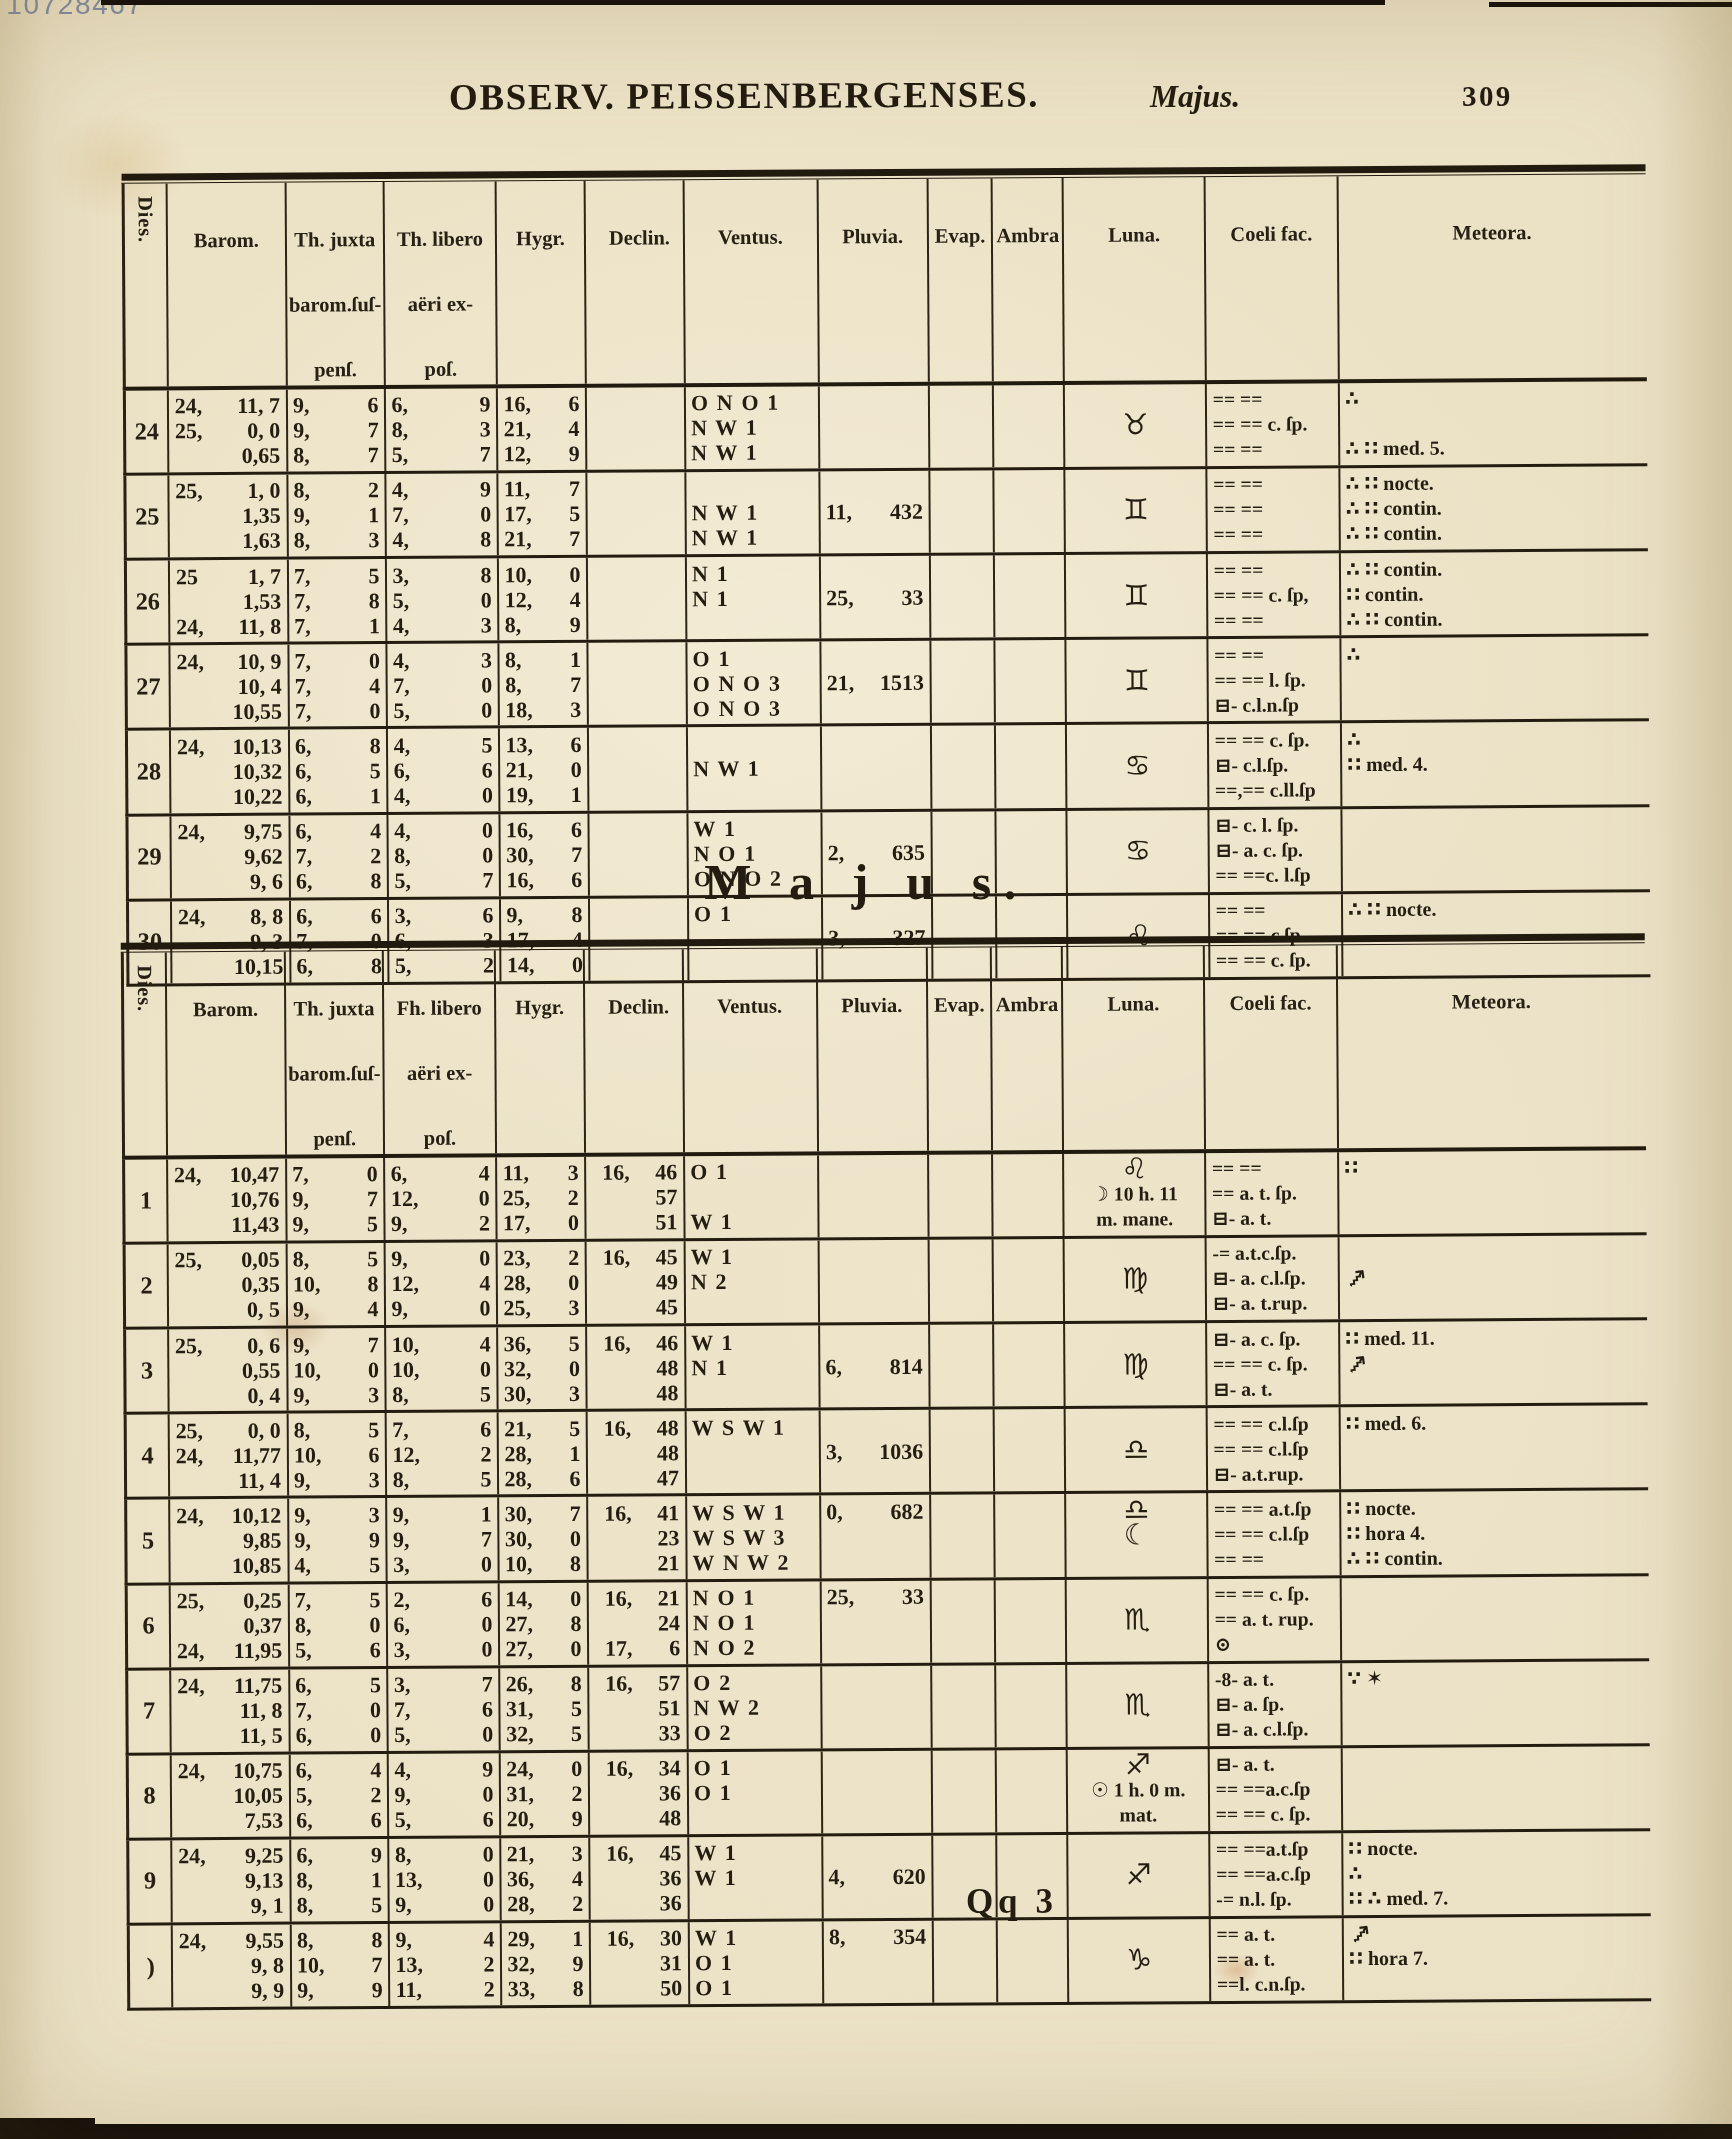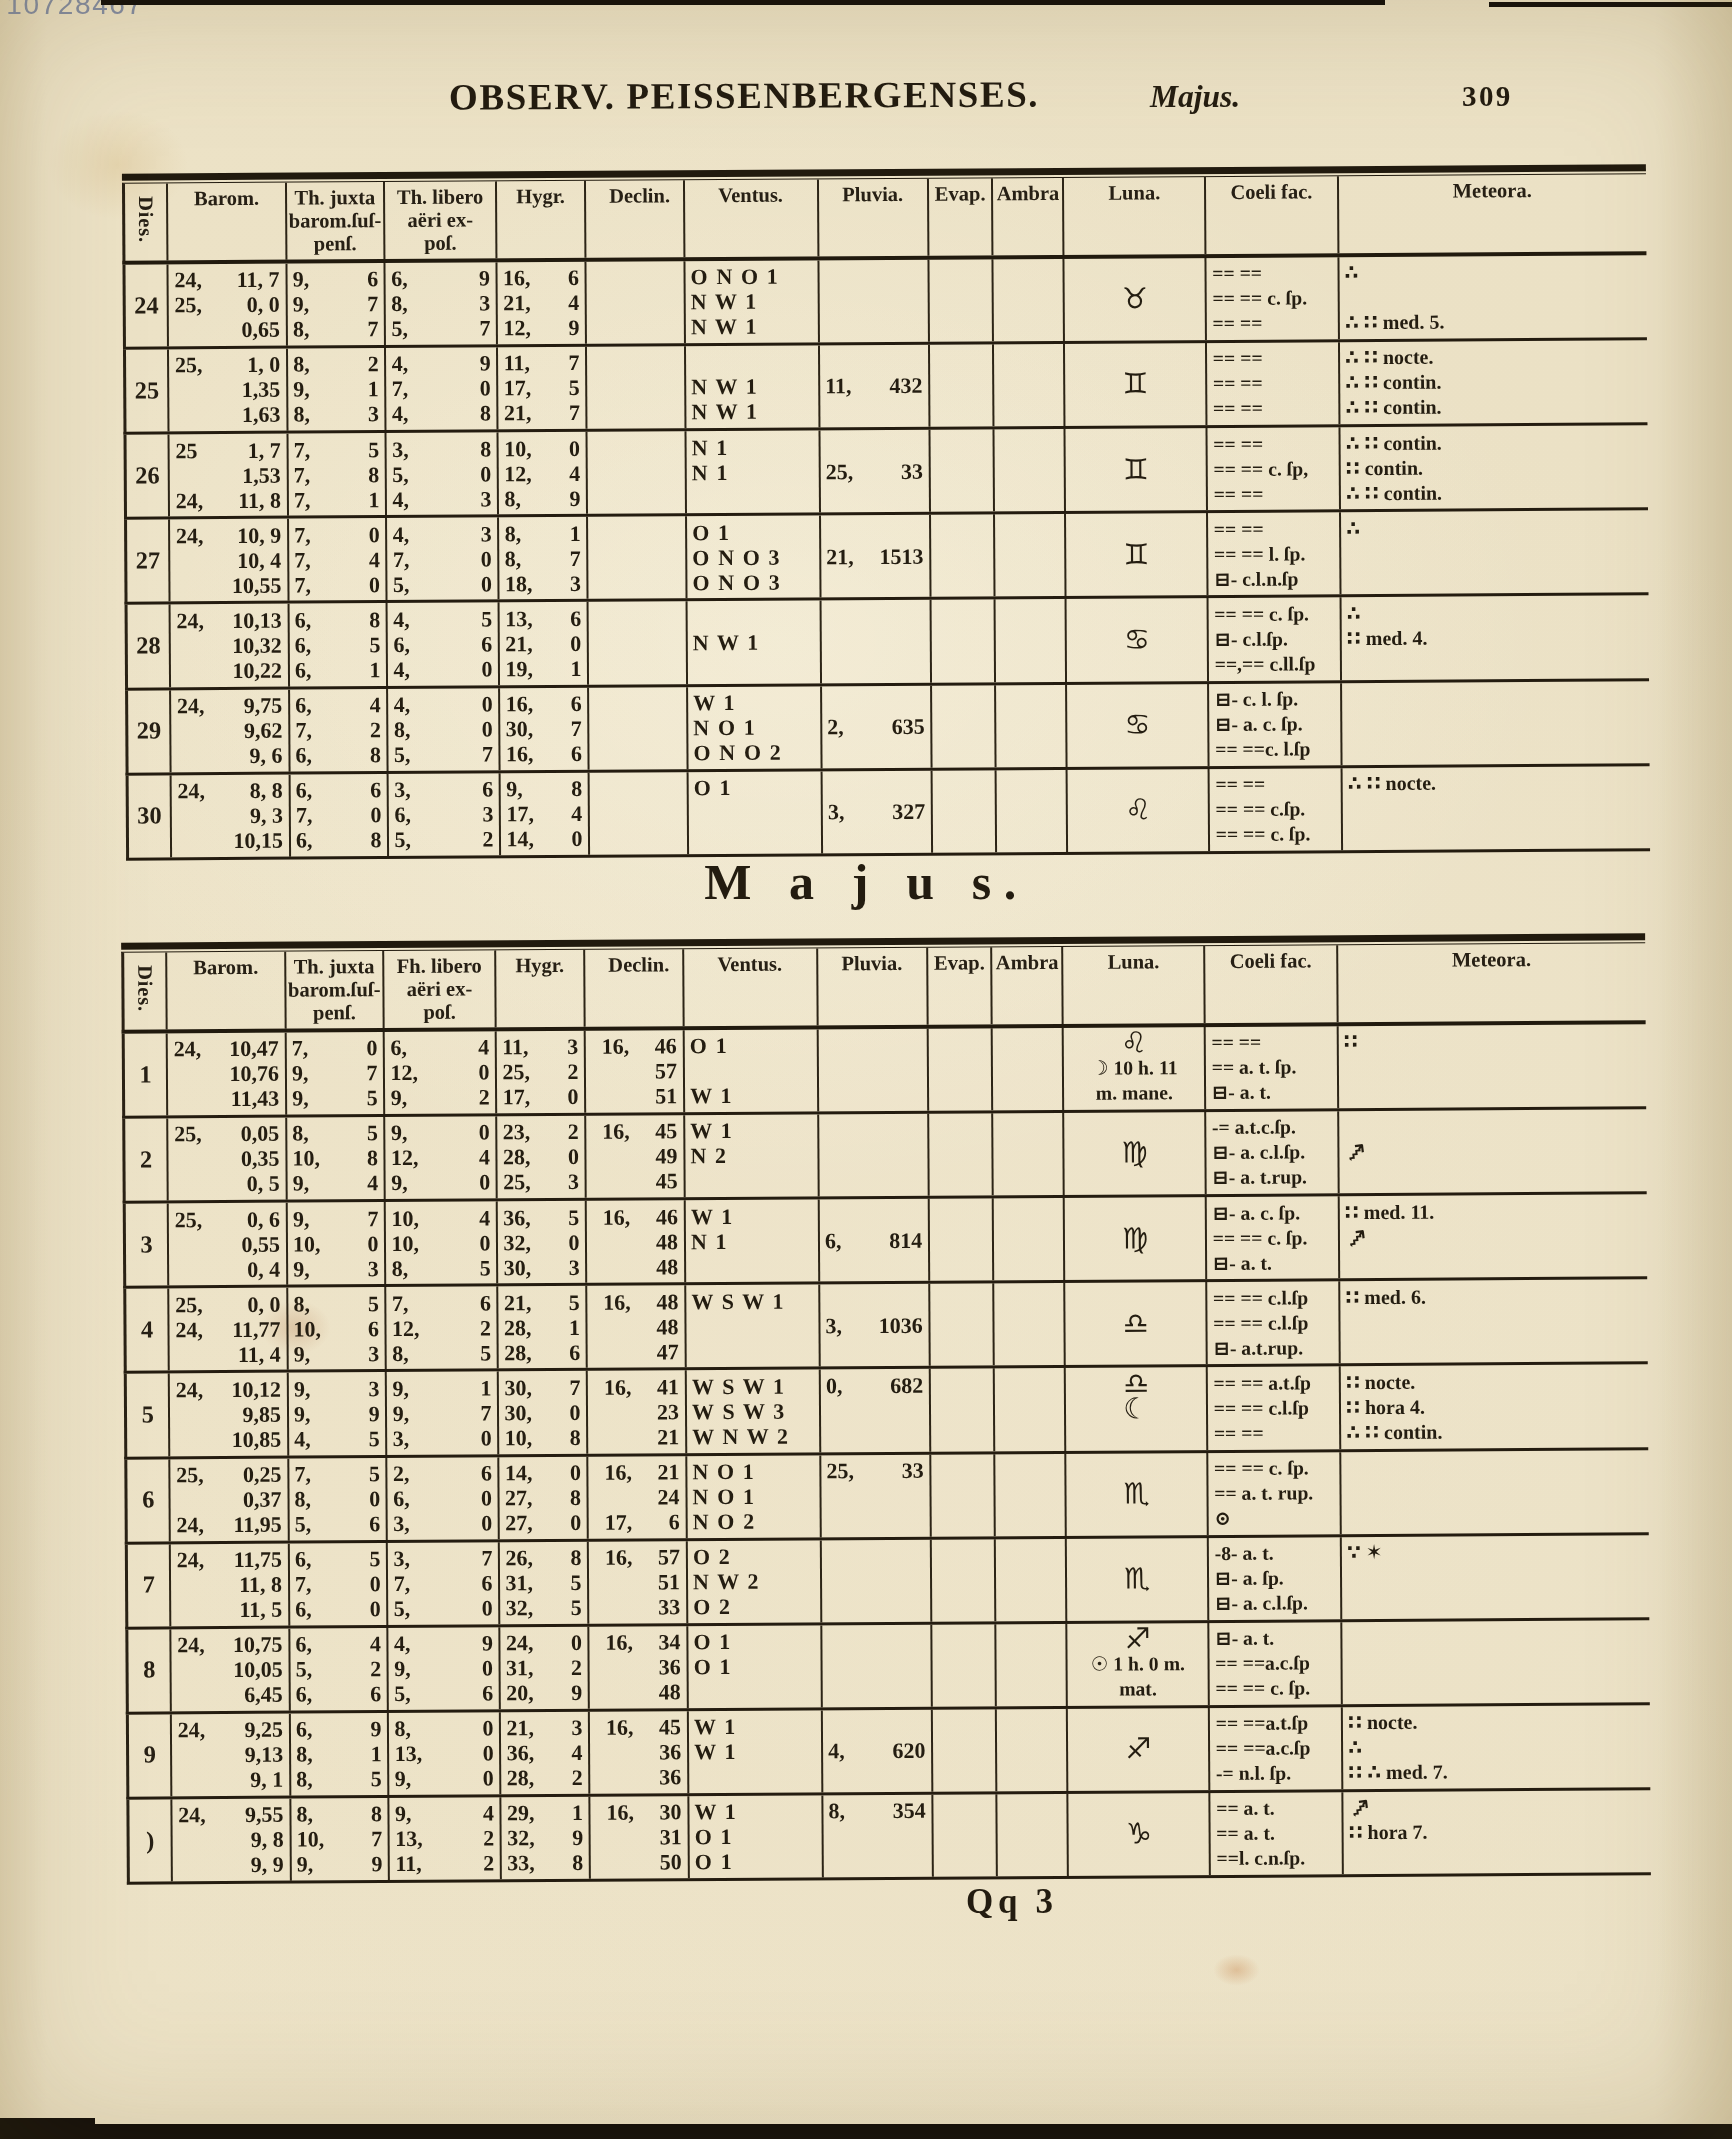--- a/index.html
+++ b/index.html
@@ -72,21 +72,21 @@
   .col-evap   {width:4.25%;}
   .col-ambra  {width:4.66%;}
   .col-luna   {width:9.33%;}
   .col-coeli  {width:8.70%;}
   .col-meteora{width:20.21%;}
 
   .hdr .t-cell{
     display:flex;flex-direction:column;justify-content:flex-start;align-items:center;
     min-height:76px;padding-top:4.7px;
   }
-  .hdr-line{font-size:20.5px;font-weight:700;line-height:23px;white-space:nowrap;}
+  .hdr-line{font-size:20.5px;font-weight:700;line-height:23px;white-space:nowrap;margin-top:42px;}
   .dies-label{
     transform:rotate(90deg) translateX(20.5px);transform-origin:center;
     font-size:20.5px;font-weight:700;letter-spacing:0.8px;
   }
 
   .body-row .t-cell{min-height:79px;display:flex;flex-direction:column;justify-content:center;}
   .day-cell{align-items:center;justify-content:center !important;}
   .day-num{font-size:24.4px;font-weight:700;}
 
   .cell-line{
@@ -1745,21 +1745,21 @@
           <div class="cell-line split">
             <span class="lft">24,</span>
             <span class="rgt">10,75</span>
           </div>
           <div class="cell-line split">
             <span class="lft"></span>
             <span class="rgt">10,05</span>
           </div>
           <div class="cell-line split">
             <span class="lft"></span>
-            <span class="rgt">6,45</span>
+            <span class="rgt">7,53</span>
           </div>
         </div>
         <div class="t-cell col-th_juxta">
           <div class="cell-line split">
             <span class="lft">6,</span>
             <span class="rgt">4</span>
           </div>
           <div class="cell-line split">
             <span class="lft">5,</span>
             <span class="rgt">2</span>

